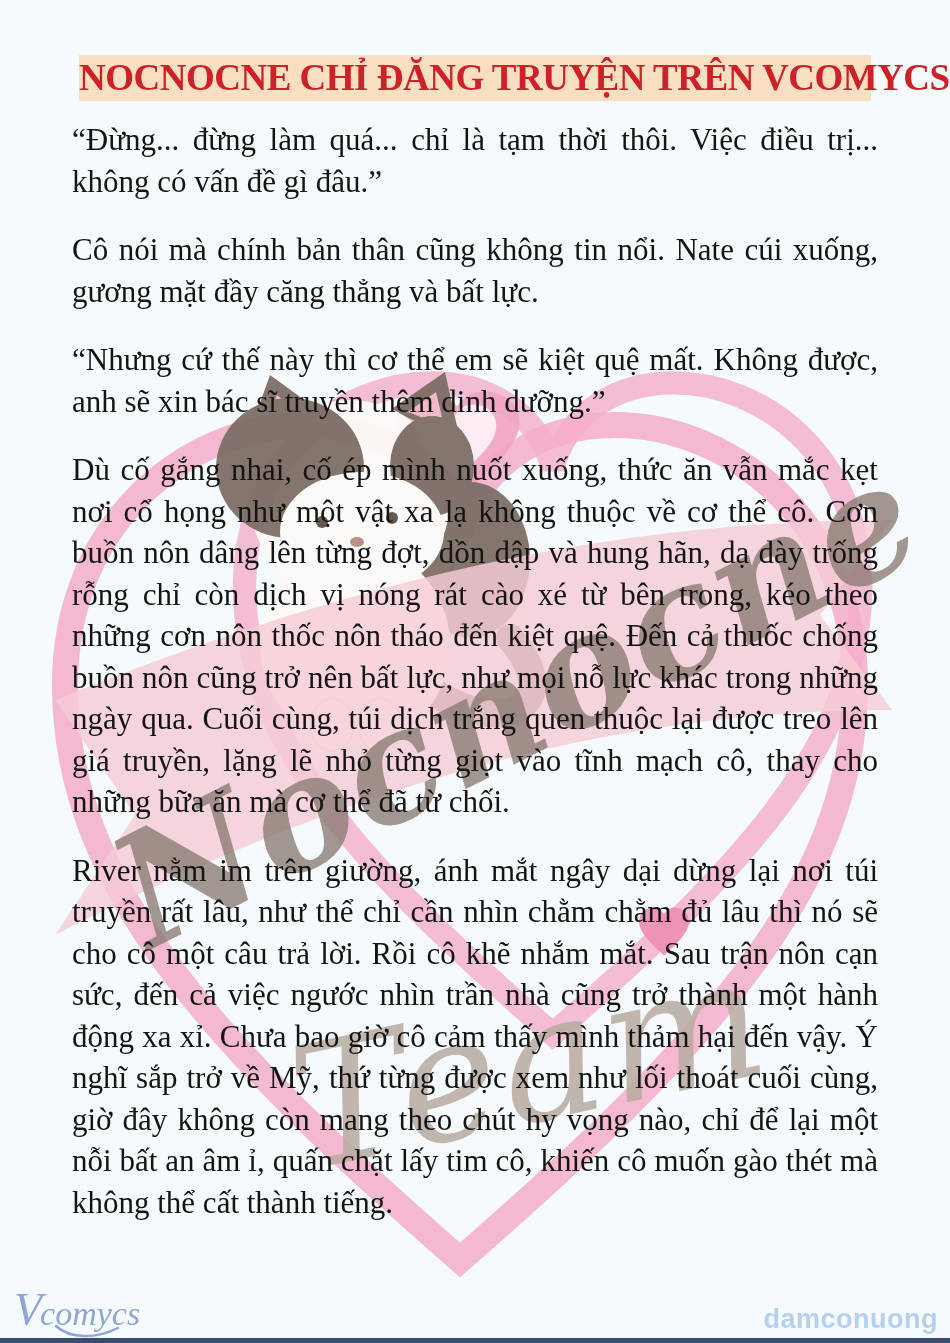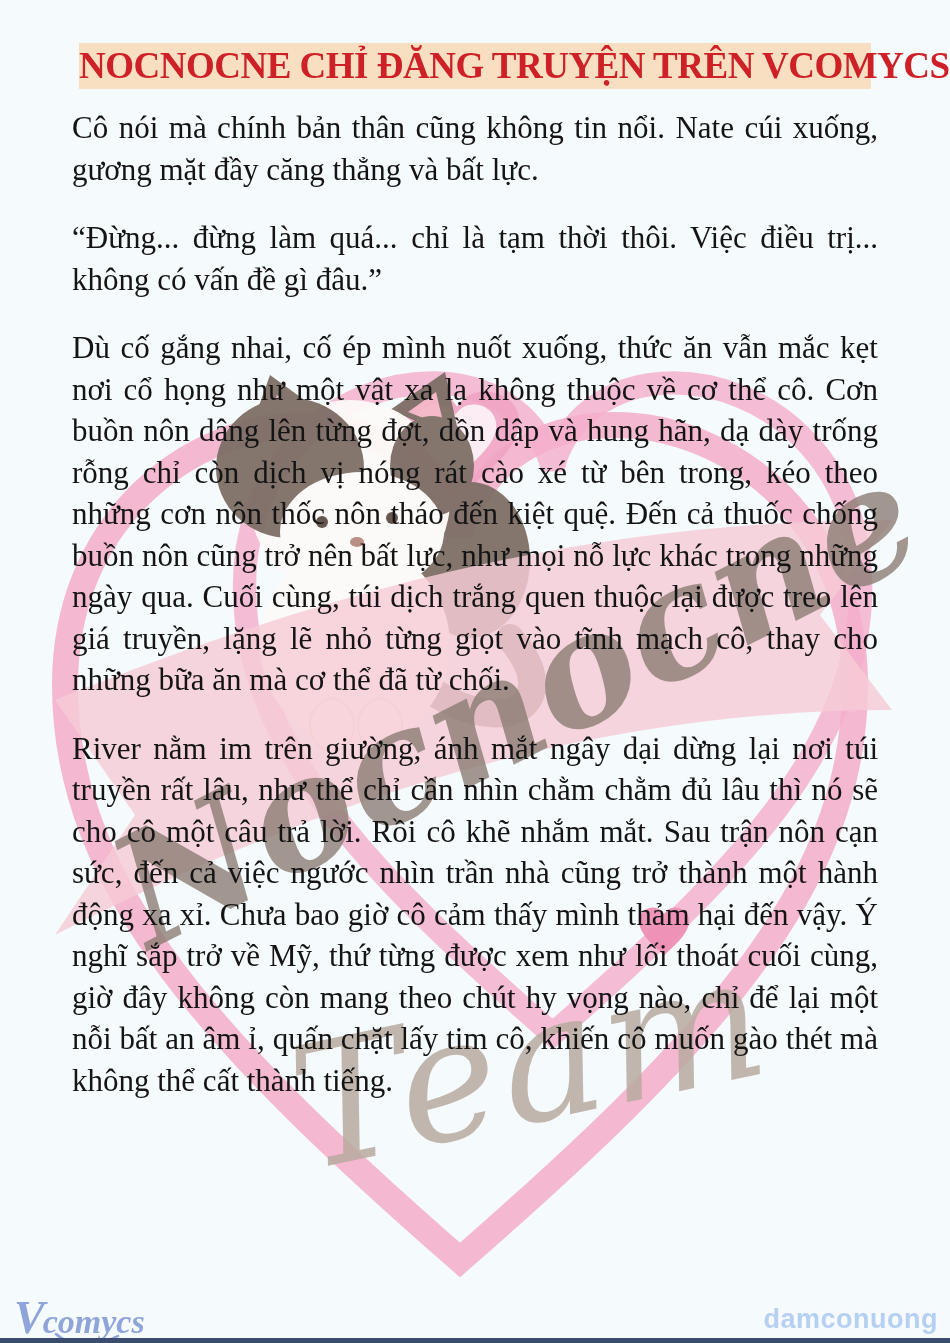--- a/index.html
+++ b/index.html
@@ -18,41 +18,41 @@
   .wm-name{
     font-family:"DejaVu Serif", serif;
     font-weight:bold;font-style:italic;
     font-size:155px;opacity:0.78;letter-spacing:2px;
   }
   .wm-team{
     font-family:"DejaVu Serif", serif;
     font-style:italic;font-size:170px;opacity:0.85;letter-spacing:4px;
   }
   
-  .content-layer{position:relative;z-index:1;padding-top:43px;}
+  .content-layer{position:relative;z-index:1;padding-top:55px;}
   .banner{
     margin:0 79px;height:46px;line-height:46px;
     background:#f8dfc1;text-align:center;
   }
   .banner span{
     color:#ce2127;font-weight:bold;font-size:37px;
     font-stretch:condensed;letter-spacing:-0.5px;
     white-space:nowrap;
   }
   .bodytext{margin:18px 72px 0;}
   .bodytext p{
     margin:0 0 27px;
     font-size:31px;line-height:41.5px;
     color:#141414;text-align:justify;
     text-justify:inter-word;
   }
   
   .logo-left{
-    position:absolute;left:14px;bottom:2px;z-index:2;
-    color:#8fa4d8;font-style:italic;font-weight:bold;
+    position:absolute;left:14px;bottom:10px;z-index:2;
+    color:#8fa4d8;font-style:italic;font-weight:normal;
     font-family:"Liberation Serif", serif;
     line-height:1;
   }
   .logo-left .cap{font-size:46px;letter-spacing:-2px;}
   .logo-left .rest{font-size:34px;letter-spacing:0px;}
   .logo-flourish{position:absolute;left:38px;bottom:-8px;}
   .credit-right{
     position:absolute;right:12px;bottom:8px;z-index:2;
     font-family:"Liberation Sans", sans-serif;
     font-weight:bold;font-size:27px;letter-spacing:0.5px;
@@ -115,22 +115,23 @@
         <path d="M50 95 C 22 70, 2 50, 2 30 C 2 12, 16 3, 29 3 C 39 3, 46 9, 50 16 C 54 9, 61 3, 71 3 C 84 3, 98 12, 98 30 C 98 50, 78 70, 50 95 Z" fill-opacity="0.95" fill="#ee8fb5"></path>
       </g>
     </svg>
   </div>
 
   <div class="content-layer">
     <div class="banner">
       <span>NOCNOCNE CHỈ ĐĂNG TRUYỆN TRÊN VCOMYCS</span>
     </div>
     <div class="bodytext">
+      <p>“Đừng... đừng làm quá... chỉ là tạm thời thôi. Việc điều trị... không có vấn đề gì đâu.”</p>
       <p>Cô nói mà chính bản thân cũng không tin nổi. Nate cúi xuống, gương mặt đầy căng thẳng và bất lực.</p>
-      <p>“Đừng... đừng làm quá... chỉ là tạm thời thôi. Việc điều trị... không có vấn đề gì đâu.”</p>
+      <p>“Nhưng cứ thế này thì cơ thể em sẽ kiệt quệ mất. Không được, anh sẽ xin bác sĩ truyền thêm dinh dưỡng.”</p>
       <p>Dù cố gắng nhai, cố ép mình nuốt xuống, thức ăn vẫn mắc kẹt nơi cổ họng như một vật xa lạ không thuộc về cơ thể cô. Cơn buồn nôn dâng lên từng đợt, dồn dập và hung hãn, dạ dày trống rỗng chỉ còn dịch vị nóng rát cào xé từ bên trong, kéo theo những cơn nôn thốc nôn tháo đến kiệt quệ. Đến cả thuốc chống buồn nôn cũng trở nên bất lực, như mọi nỗ lực khác trong những ngày qua. Cuối cùng, túi dịch trắng quen thuộc lại được treo lên giá truyền, lặng lẽ nhỏ từng giọt vào tĩnh mạch cô, thay cho những bữa ăn mà cơ thể đã từ chối.</p>
       <p>River nằm im trên giường, ánh mắt ngây dại dừng lại nơi túi truyền rất lâu, như thể chỉ cần nhìn chằm chằm đủ lâu thì nó sẽ cho cô một câu trả lời. Rồi cô khẽ nhắm mắt. Sau trận nôn cạn sức, đến cả việc ngước nhìn trần nhà cũng trở thành một hành động xa xỉ. Chưa bao giờ cô cảm thấy mình thảm hại đến vậy. Ý nghĩ sắp trở về Mỹ, thứ từng được xem như lối thoát cuối cùng, giờ đây không còn mang theo chút hy vọng nào, chỉ để lại một nỗi bất an âm ỉ, quấn chặt lấy tim cô, khiến cô muốn gào thét mà không thể cất thành tiếng.</p>
     </div>
   </div>
 
   <div class="logo-left">
     <span class="cap">V</span><span class="rest">comycs</span>
     <svg class="logo-flourish" width="70" height="18" viewBox="0 0 70 18">
       <path d="M4 3 C 18 16, 44 16, 66 5" fill="none" stroke="#8fa4d8" stroke-width="2.5" stroke-linecap="round"></path>
     </svg>

